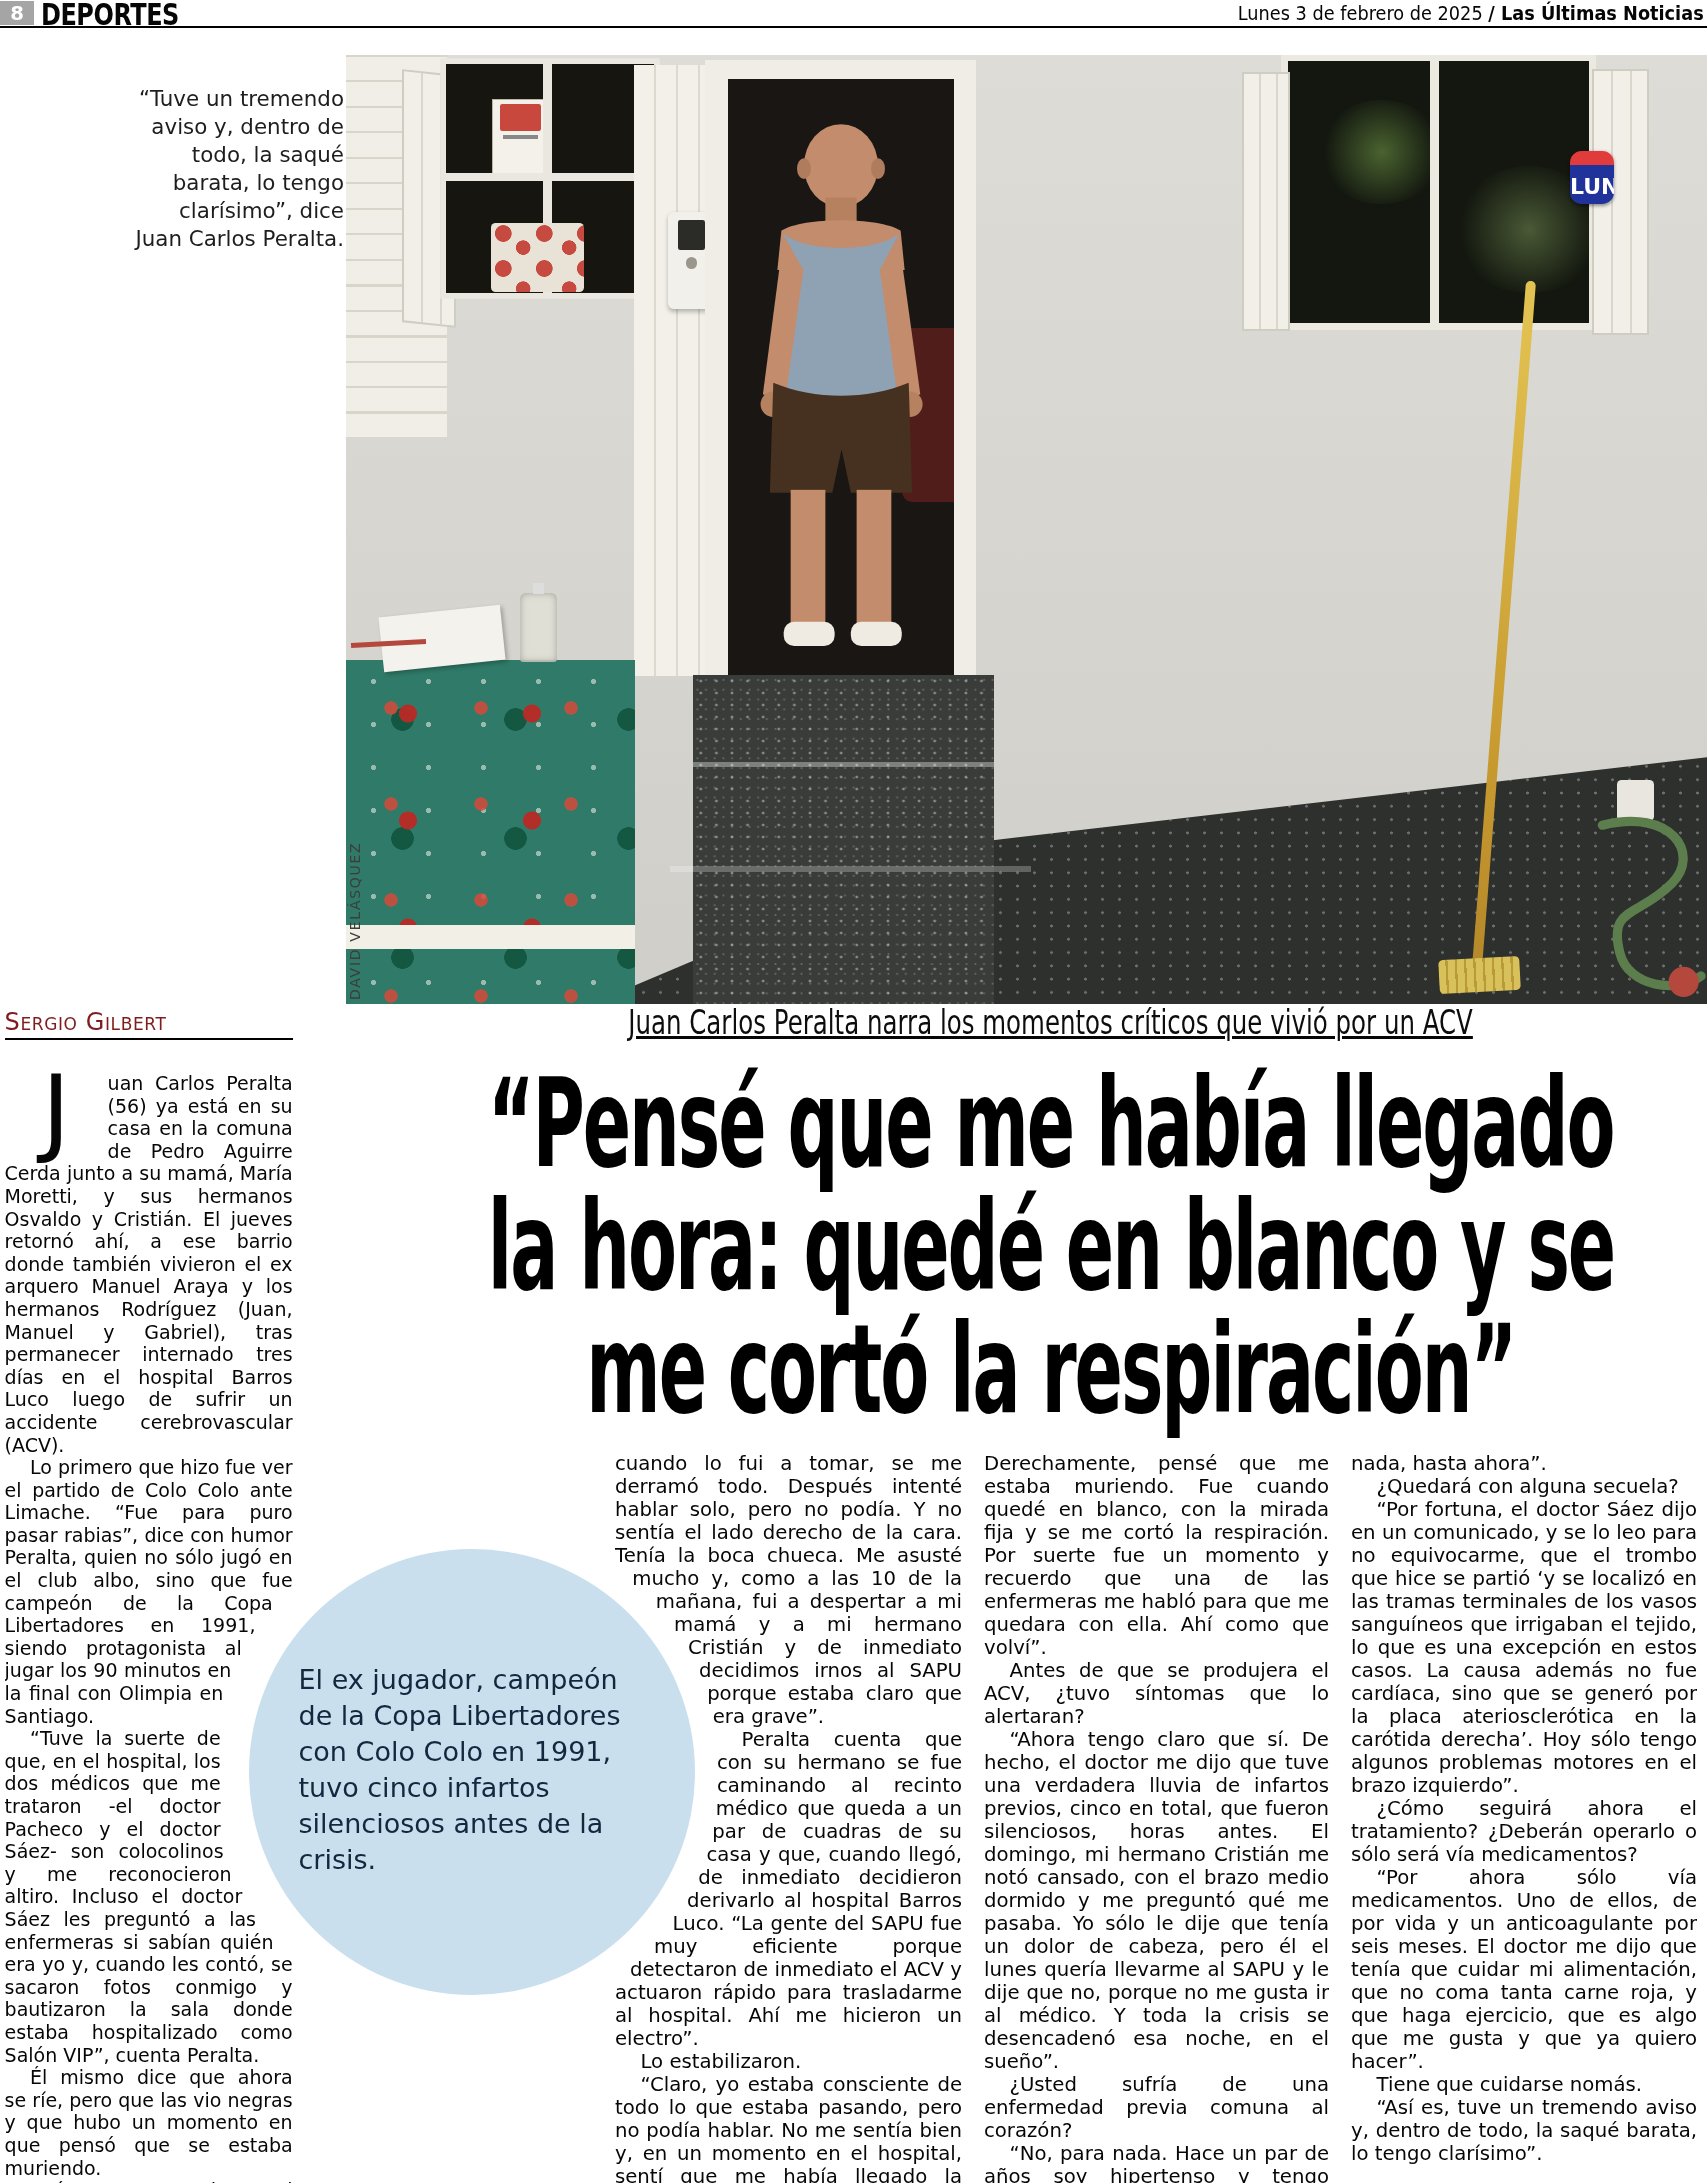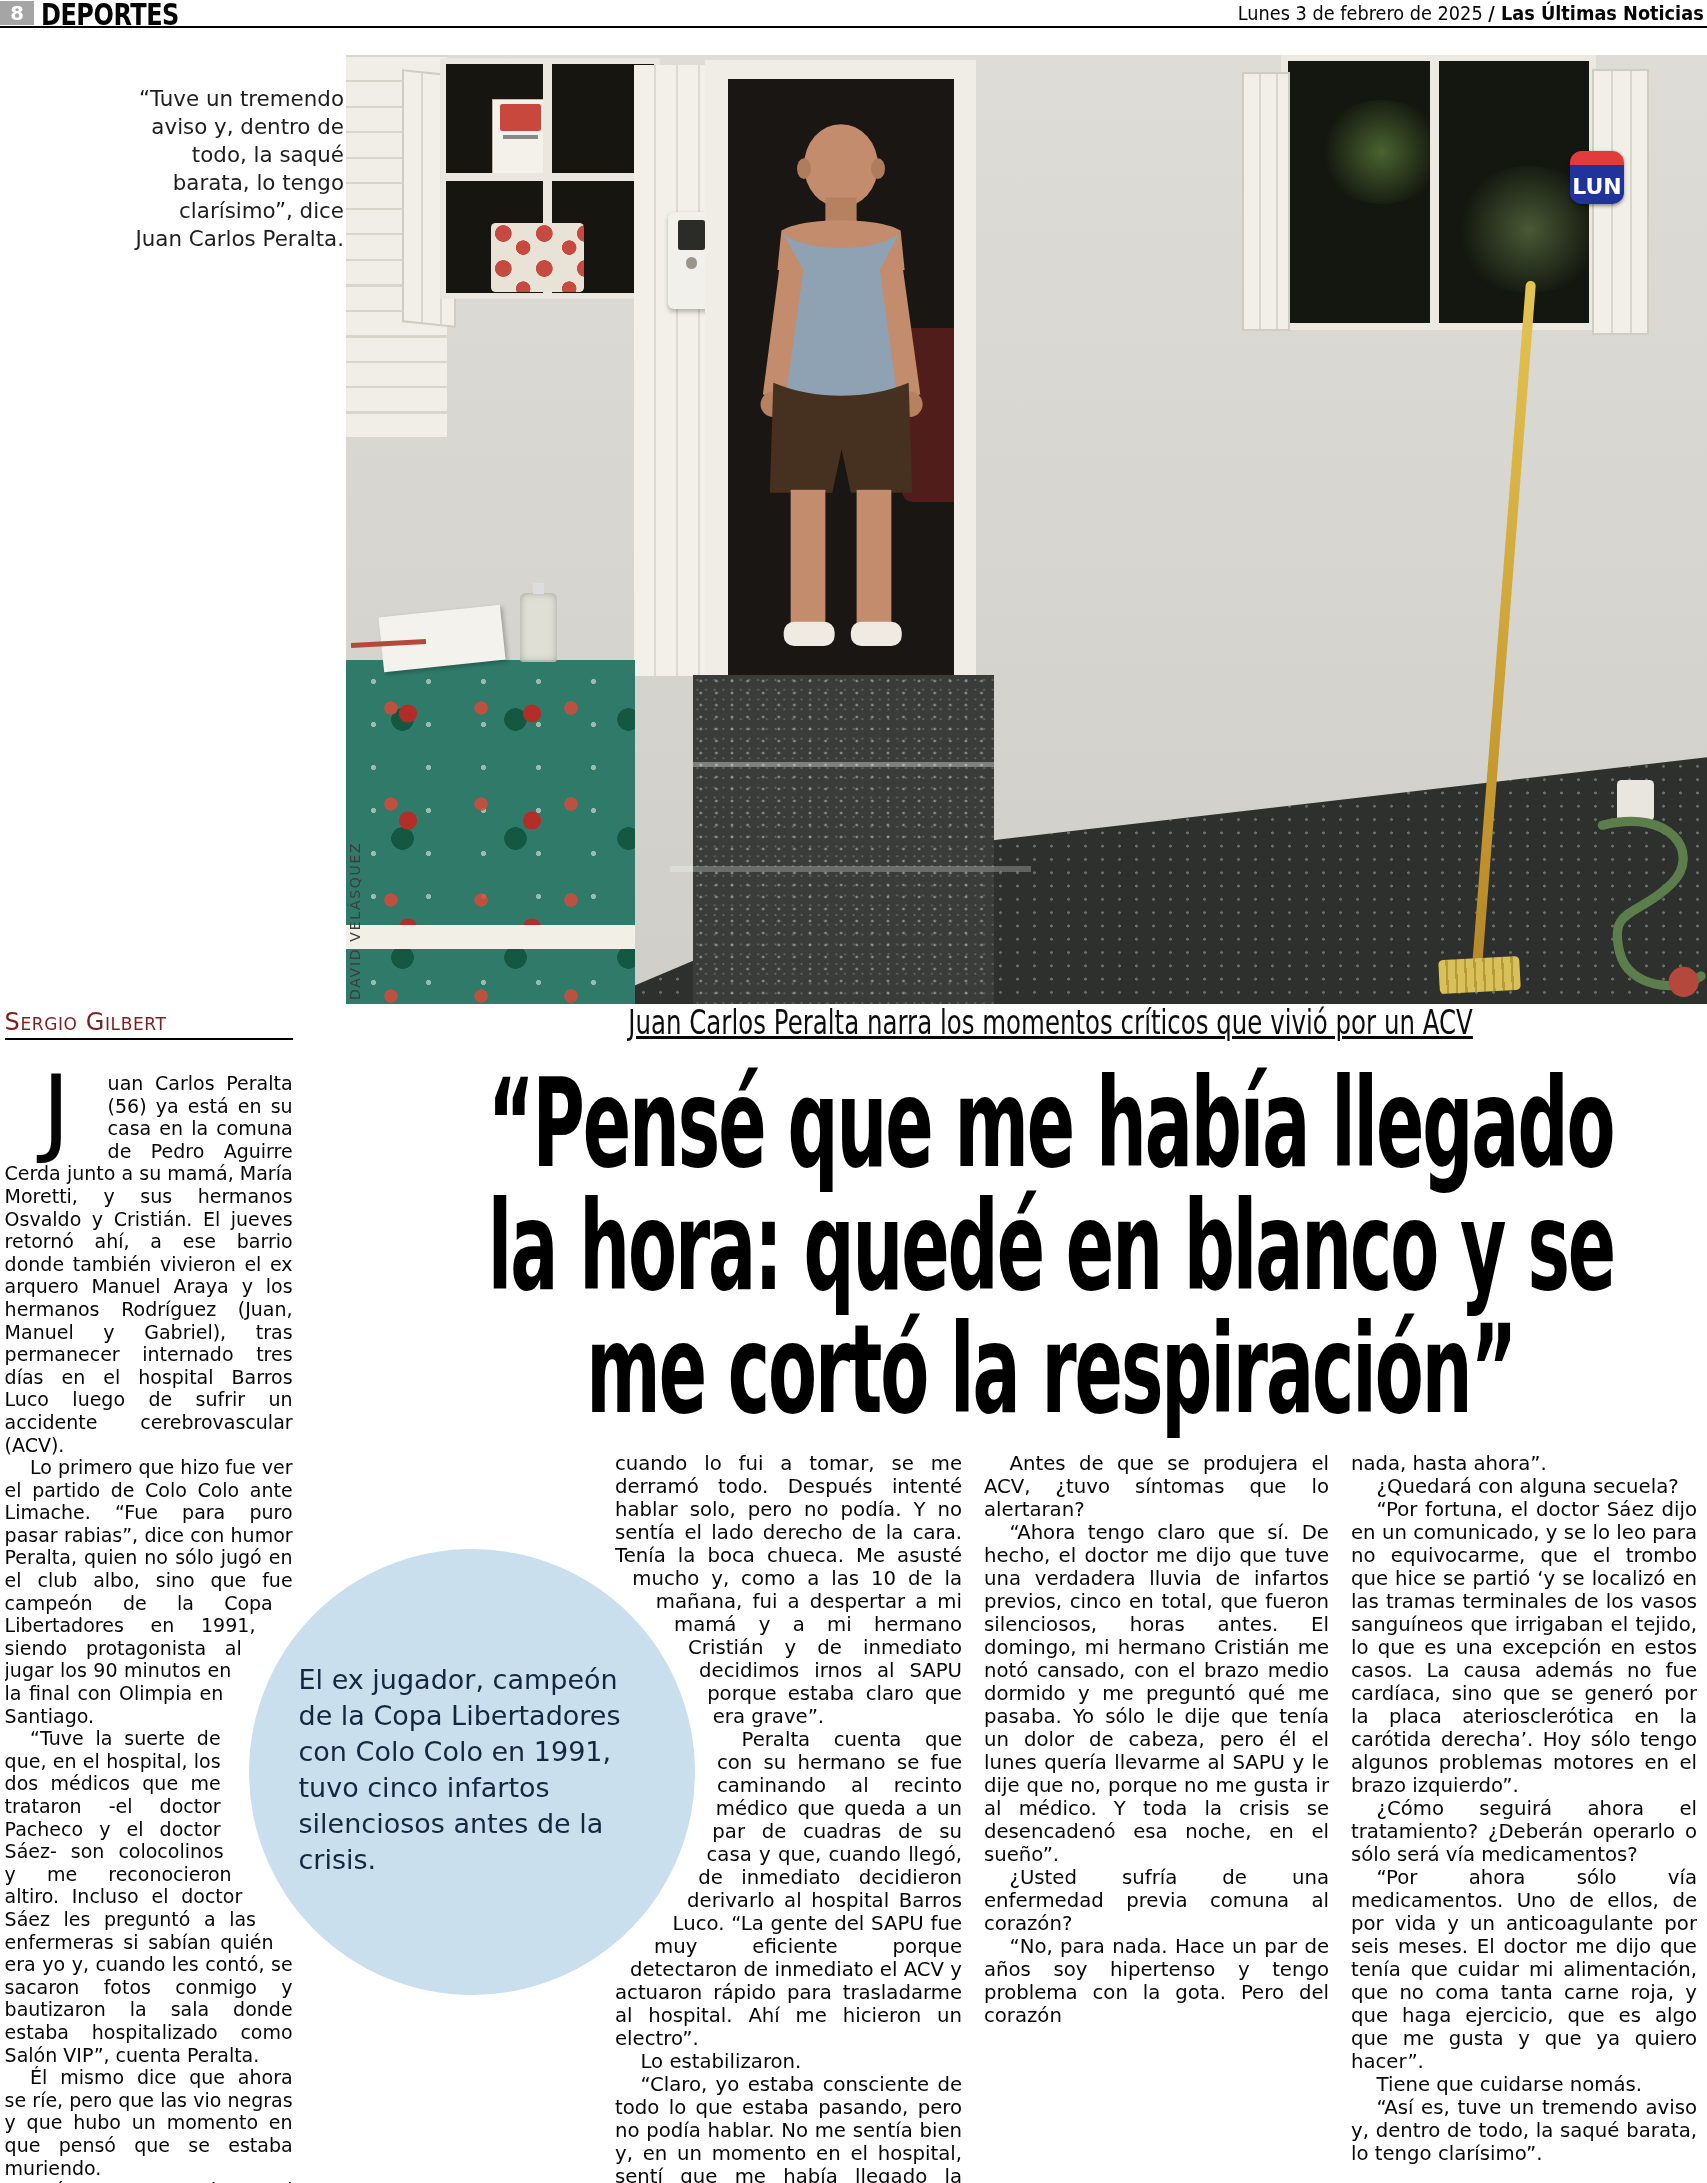--- a/index.html
+++ b/index.html
@@ -93,23 +93,23 @@
   .lace{position:absolute;left:0;bottom:23px;width:100%;height:56px;
         background-image:linear-gradient(#f2efe7 0 24px,transparent 24px),
                          radial-gradient(24px 29px at 50% 0,#f2efe7 58%,transparent 60%);
         background-size:100% 100%,27px 56px;background-repeat:no-repeat,repeat-x;}
   .papers{position:absolute;left:35px;top:556px;width:122px;height:55px;background:#f4f2ec;
           transform:rotate(-6deg);box-shadow:2.3px 2.3px 4.6px rgba(0,0,0,.25);}
   .bottle{position:absolute;left:174px;top:538px;width:37px;height:69px;background:rgba(225,225,215,.85);
           border-radius:5.8px 5.8px 3.5px 3.5px;box-shadow:inset 0 0 7px rgba(120,120,110,.6);}
   .bottle:before{content:"";position:absolute;left:12.7px;top:-10.4px;width:11.6px;height:11.6px;background:#ddd;}
   .pencils{position:absolute;left:4.6px;top:586px;width:75px;height:4.6px;background:#b5483c;transform:rotate(-3deg);}
-  .lun{position:absolute;left:1224px;top:96px;width:54px;height:53px;border-radius:11.6px;overflow:hidden;
+  .lun{position:absolute;left:1224px;top:96px;width:44px;height:53px;border-radius:11.6px;overflow:hidden;
        background:linear-gradient(180deg,#e23b3c 0 27%,#20339a 27% 100%);
-       display:flex;align-items:flex-end;justify-content:center;box-shadow:0 1.2px 3.5px rgba(0,0,0,.4);}
+       display:flex;align-items:flex-end;justify-content:flex-start;box-shadow:0 1.2px 3.5px rgba(0,0,0,.4);}
   .lun span{color:#fff;font-weight:800;font-size:22px;letter-spacing:0;line-height:34px;}
   .credit{position:absolute;left:1.2px;top:800px;height:145px;color:#3d3d3d;font-size:14px;letter-spacing:1.7px;
           writing-mode:vertical-rl;transform:rotate(180deg);white-space:nowrap;}
 
   
   .byline{position:absolute;left:4.6px;top:1008px;width:288px;font-size:24px;font-variant:small-caps;
           letter-spacing:0.6px;color:#7f1d1d;}
   .byline-rule{position:absolute;left:4.6px;top:1038px;width:288px;height:1.7px;background:#000;}
   .deck{position:absolute;left:394px;top:1002px;width:1314px;display:flex;justify-content:center;text-decoration:underline;}
   .deck span{font-size:34px;white-space:nowrap;transform:scaleX(.72);transform-origin:center;color:#0d0d0d;}
@@ -255,20 +255,21 @@
 
   <div id="col2" class="col">
     <div class="wrap-l"></div>
     <p>cuando lo fui a tomar, se me derramó todo. Después intenté hablar solo, pero no podía. Y no sentía el lado derecho de la cara. Tenía la boca chueca. Me asusté mucho y, como a las 10 de la mañana, fui a despertar a mi mamá y a mi hermano Cristián y de inmediato decidimos irnos al SAPU porque estaba claro que era grave”.</p>
     <p class="ind">Peralta cuenta que con su hermano se fue caminando al recinto médico que queda a un par de cuadras de su casa y que, cuando llegó, de inmediato decidieron derivarlo al hospital Barros Luco. “La gente del SAPU fue muy eficiente porque detectaron de inmediato el ACV y actuaron rápido para trasladarme al hospital. Ahí me hicieron un electro”.</p>
     <p class="q">Lo estabilizaron.</p>
     <p class="ind">“Claro, yo estaba consciente de todo lo que estaba pasando, pero no podía hablar. No me sentía bien y, en un momento en el hospital, sentí que me había llegado la hora.</p>
   </div>
 
   <div id="col3" class="col">
+    <p>Derechamente, pensé que me estaba muriendo. Fue cuando quedé en blanco, con la mirada fija y se me cortó la respiración. Por suerte fue un momento y recuerdo que una de las enfermeras me habló para que me quedara con ella. Ahí como que volví”.</p>
     <p class="q">Antes de que se produjera el ACV, ¿tuvo síntomas que lo alertaran?</p>
     <p class="ind">“Ahora tengo claro que sí. De hecho, el doctor me dijo que tuve una verdadera lluvia de infartos previos, cinco en total, que fueron silenciosos, horas antes. El domingo, mi hermano Cristián me notó cansado, con el brazo medio dormido y me preguntó qué me pasaba. Yo sólo le dije que tenía un dolor de cabeza, pero él el lunes quería llevarme al SAPU y le dije que no, porque no me gusta ir al médico. Y toda la crisis se desencadenó esa noche, en el sueño”.</p>
     <p class="q">¿Usted sufría de una enfermedad previa comuna al corazón?</p>
     <p class="ind">“No, para nada. Hace un par de años soy hipertenso y tengo problema con la gota. Pero del corazón</p>
   </div>
 
   <div id="col4" class="col">
     <p>nada, hasta ahora”.</p>
     <p class="q">¿Quedará con alguna secuela?</p>
     <p class="ind">“Por fortuna, el doctor Sáez dijo en un comunicado, y se lo leo para no equivocarme, que el trombo que hice se partió ‘y se localizó en las tramas terminales de los vasos sanguíneos que irrigaban el tejido, lo que es una excepción en estos casos. La causa además no fue cardíaca, sino que se generó por la placa ateriosclerótica en la carótida derecha’. Hoy sólo tengo algunos problemas motores en el brazo izquierdo”.</p>

